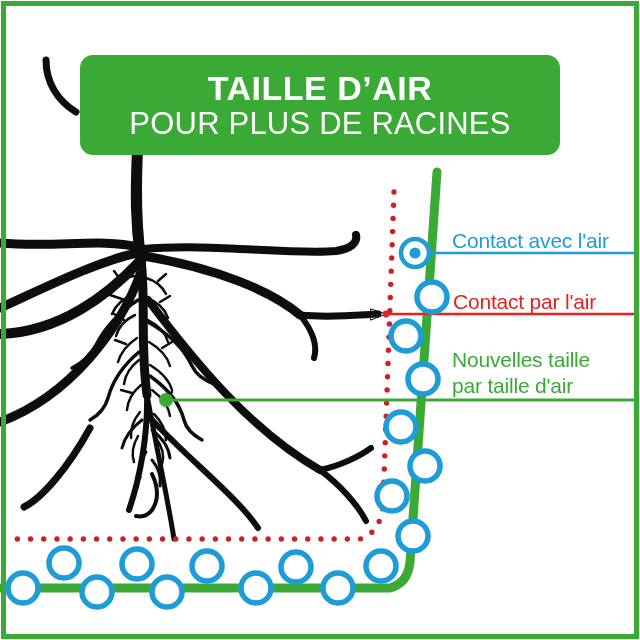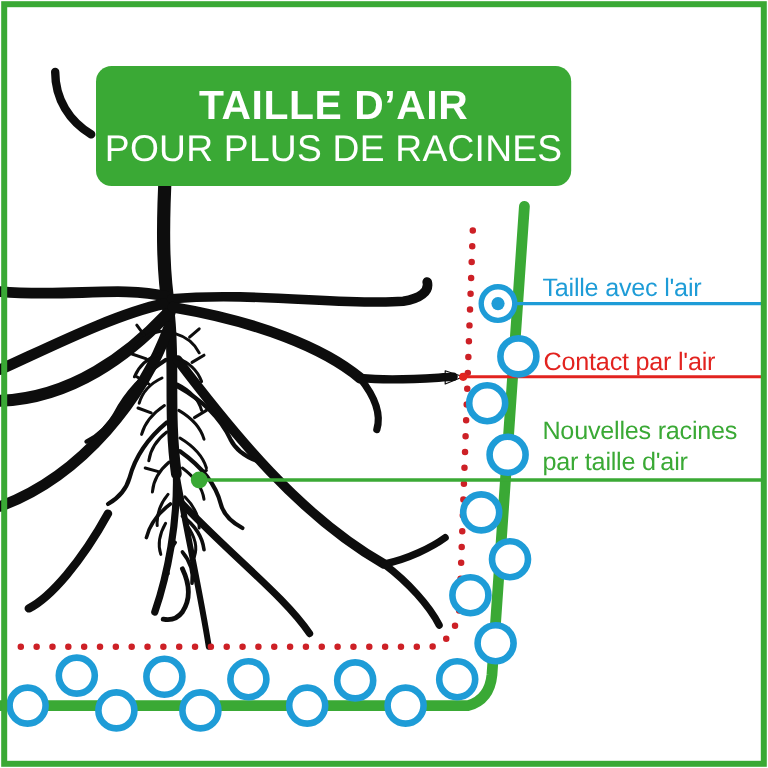--- a/index.html
+++ b/index.html
@@ -8,21 +8,21 @@
     --red:#e2231f;
     --dotred:#cd2026;
     --ink:#0d0d0d;
   }
   *{margin:0;padding:0;box-sizing:border-box;}
   html,body{width:640px;height:640px;background:#fff;font-family:"Liberation Sans",sans-serif;}
   .stage{position:relative;width:640px;height:640px;background:#fff;overflow:hidden;}
   .frame{position:absolute;inset:1px;border:5px solid var(--green);z-index:5;pointer-events:none;}
   svg.art{position:absolute;left:0;top:0;z-index:1;}
   .banner{
-    position:absolute;left:80px;top:55px;width:396px;height:100px;
+    position:absolute;left:80px;top:55px;width:480px;height:100px;
     background:var(--green);border-radius:13px;z-index:10;
     display:flex;flex-direction:column;align-items:center;justify-content:center;gap:3px;
     color:#fff;text-align:center;
   }
   .banner .l1{font-size:34px;font-weight:bold;letter-spacing:.5px;line-height:1;}
   .banner .l2{font-size:31px;font-weight:500;letter-spacing:.2px;line-height:1;}
   .callout-label{position:absolute;z-index:10;font-size:21px;letter-spacing:-.2px;line-height:26px;white-space:nowrap;}
   .lbl-contact{left:452px;top:228px;color:var(--blue);}
   .lbl-taille{left:453px;top:289px;color:var(--red);}
   .lbl-nouvelles{left:452px;top:347px;color:var(--green);}
@@ -142,23 +142,23 @@
       <circle class="hole" cx="296" cy="567" r="15" stroke-width="5.5"></circle>
       <circle class="hole" cx="338" cy="588" r="15" stroke-width="5.5"></circle>
     </g>
   </svg>
 
   <div class="banner">
     <div class="l1">TAILLE D’AIR</div>
     <div class="l2">POUR PLUS DE RACINES</div>
   </div>
 
-  <div class="callout-label lbl-contact">Taille avec l'air</div>
+  <div class="callout-label lbl-contact">Contact avec l'air</div>
 
   <div class="callout-label lbl-taille">Contact par l'air</div>
 
   <div class="callout-label lbl-nouvelles">
-    <div>Nouvelles racines</div>
+    <div>Nouvelles taille</div>
     <div>par taille d'air</div>
   </div>
 
   <div class="frame"></div>
 </div>
 
 </body></html>

